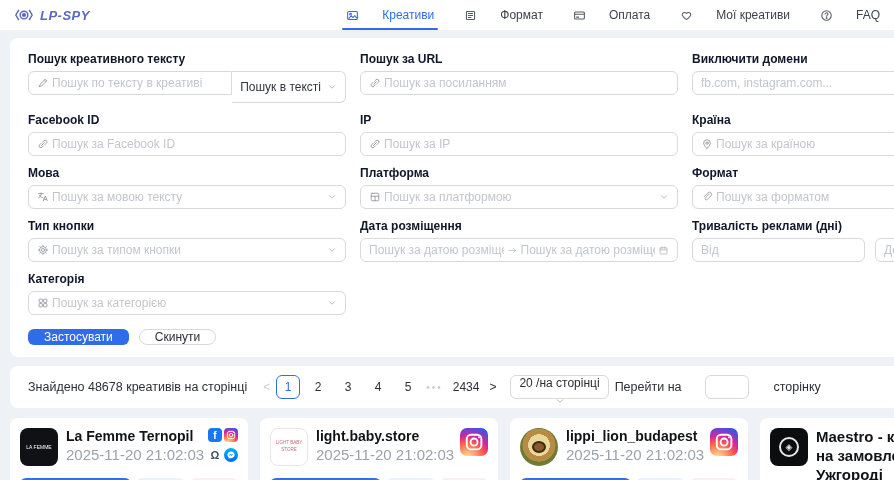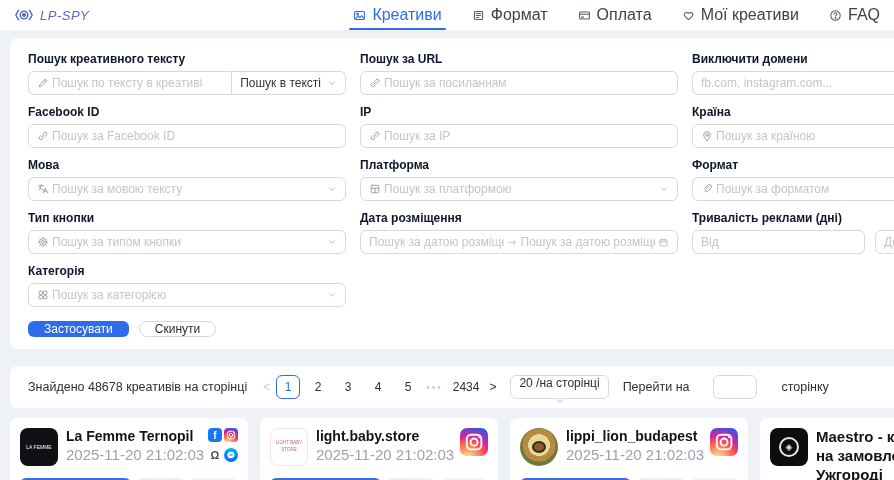--- a/index.html
+++ b/index.html
@@ -11,24 +11,24 @@
     position:relative;
   }
   svg { display:block; }
 
   
   .header {
     height:30px; background:#fff; display:flex; align-items:center;
     padding:0 14px; position:relative;
   }
   .logo { display:flex; align-items:center; gap:6px; color:#5968c0; }
-  .logo-text { font-size:13px; font-weight:normal; font-style:italic; letter-spacing:.5px; }
+  .logo-text { font-size:13px; font-weight:bold; font-style:italic; letter-spacing:.5px; }
   .nav { margin-left:auto; display:flex; align-items:center; gap:30px; height:100%; }
   .nav-item {
-    display:flex; align-items:center; gap:6px; font-size:16px; color:#3c434b;
+    display:flex; align-items:center; gap:23px; font-size:12px; color:#3c434b;
     height:100%; position:relative; cursor:pointer; white-space:nowrap;
   }
   .nav-item.active { color:#2f6ce8; }
   .nav-item.active::after {
     content:""; position:absolute; left:-4px; right:-4px; bottom:0; height:2px;
     background:#2f6ce8; border-radius:2px;
   }
   .nav-item svg { color:#565d66; }
   .nav-item.active svg { color:#2f6ce8; }
 
@@ -47,21 +47,21 @@
     border:none; outline:none; flex:1; min-width:0; font-size:12px; color:#30343a;
     font-family:"Liberation Sans", sans-serif; background:transparent;
   }
   .ctl input::placeholder { color:#c1c6ce; }
   .pfx { color:#9aa0a8; flex:none; }
   .chev { color:#b6bcc4; flex:none; }
   .group { display:flex; }
   .group .ctl.main { flex:1; border-radius:6px 0 0 6px; }
   .group .sel-box {
     border:1px solid #d9d9d9; border-left:none; border-radius:0 6px 6px 0;
-    display:flex; align-items:center; gap:6px; padding:0 8px; height:24px;
+    display:flex; align-items:center; gap:6px; padding:0 8px; height:32px;
     font-size:12px; color:#30343a; white-space:nowrap; background:#fff; cursor:pointer;
   }
   .range-sep { color:#c1c6ce; font-size:11px; flex:none; }
   .two { display:flex; gap:10px; }
   .two .ctl { flex:1; }
   .btn-row { margin-top:14px; display:flex; gap:10px; }
   .btn {
     height:16px; border-radius:6px; font-size:12px; padding:0 15px;
     display:flex; align-items:center; cursor:pointer; border:1px solid transparent;
     font-family:"Liberation Sans", sans-serif;
@@ -82,21 +82,21 @@
   }
   .page-item.active { border:1px solid #2f6ce8; color:#2f6ce8; background:#fff; }
   .page-arrow { color:#2b2f36; font-size:12px; }
   .page-arrow.disabled { color:#c6cbd2; }
   .page-ellipsis { color:#c6cbd2; letter-spacing:2px; font-size:10px; cursor:pointer; }
   .size-sel {
     border:1px solid #d9d9d9; border-radius:6px; height:24px; display:flex;
     align-items:center; gap:6px; padding:0 8px; font-size:12px; margin-left:8px;
     cursor:pointer; white-space:nowrap;flex-direction:column;
   }
-  .goto { display:flex; align-items:center; gap:24px; margin-left:8px; white-space:nowrap; }
+  .goto { display:flex; align-items:center; gap:24px; margin-left:0; white-space:nowrap; }
   .goto input {
     width:44px; height:24px; border:1px solid #d9d9d9; border-radius:6px;
     outline:none; padding:0 6px; font-size:12px; font-family:"Liberation Sans", sans-serif;
   }
 
   
   .cards {
     position:absolute; left:10px; top:418px; display:flex; gap:12px;
   }
   .card {

